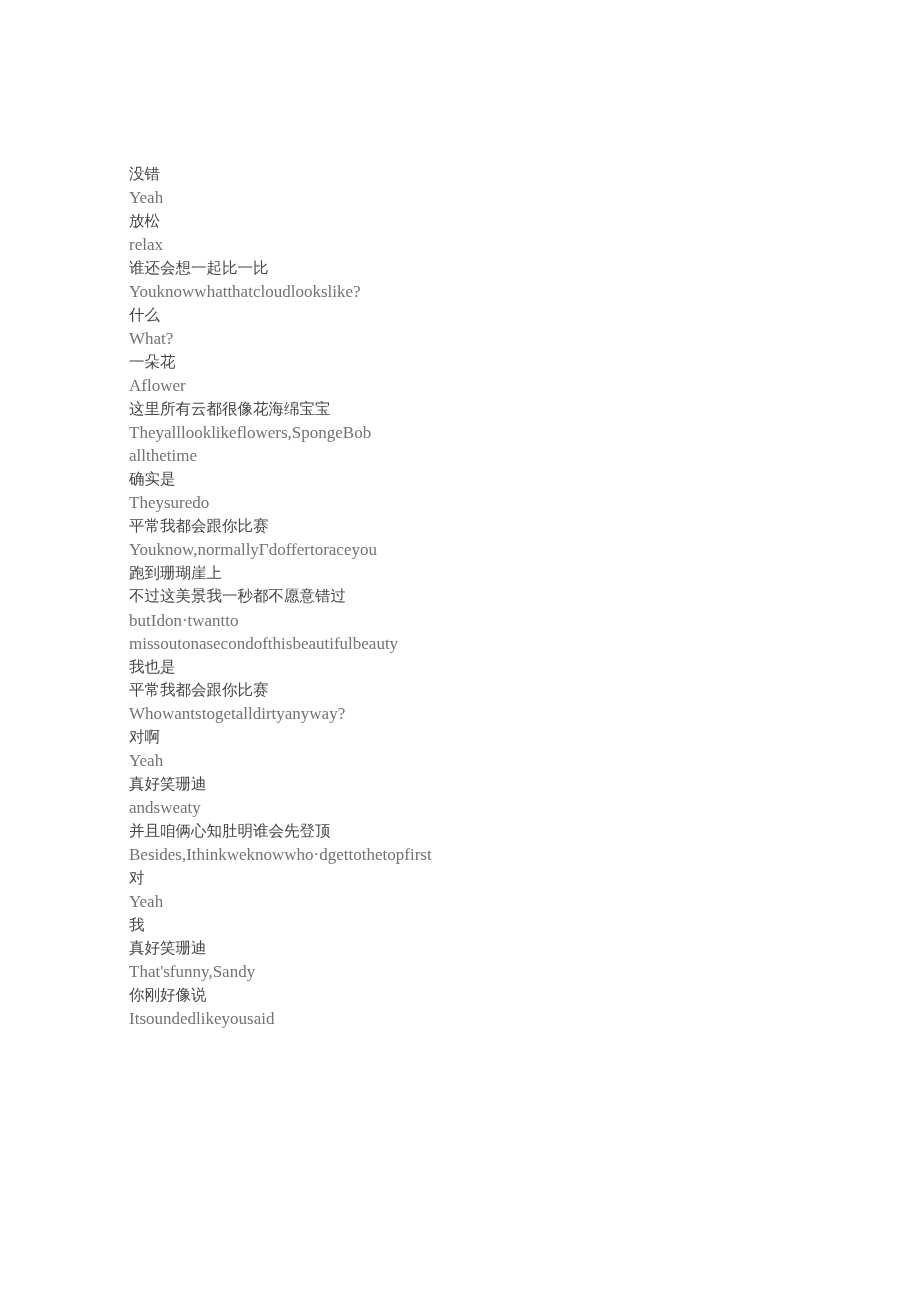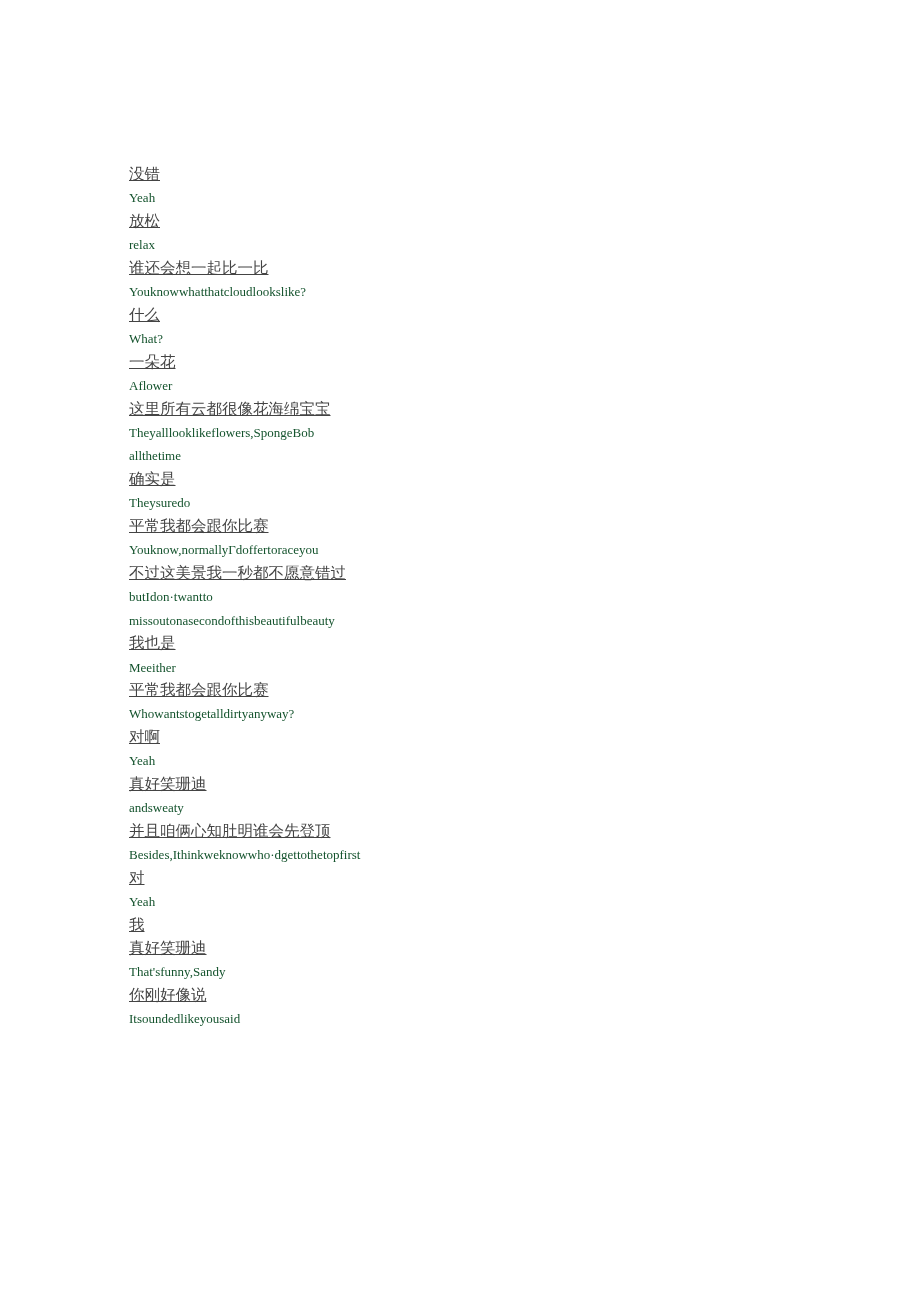--- a/index.html
+++ b/index.html
@@ -41,27 +41,26 @@
     letter-spacing: 0;
   }
 
   
   .line.zh {
     color: #2b2b2b;
     font-size: 15.5px;
     font-family: "DejaVu Sans", "Liberation Sans", sans-serif;
     font-weight: 400;
     opacity: 0.88;
-    text-decoration: underline;
   }
 
   
   .line.en {
-    color: #14532d;
-    font-size: 13px;
+    color: #737373;
+    font-size: 17px;
     font-family: "Liberation Serif", "DejaVu Serif", serif;
     font-weight: 400;
   }
 </style>
 </head>
 <body>
 
 <div class="page">
   <div class="transcript">
       <span class="line zh">没错</span>
@@ -74,25 +73,25 @@
       <span class="line en">What?</span>
       <span class="line zh">一朵花</span>
       <span class="line en">Aflower</span>
       <span class="line zh">这里所有云都很像花海绵宝宝</span>
       <span class="line en">Theyalllooklikeflowers,SpongeBob</span>
       <span class="line en">allthetime</span>
       <span class="line zh">确实是</span>
       <span class="line en">Theysuredo</span>
       <span class="line zh">平常我都会跟你比赛</span>
       <span class="line en">Youknow,normallyΓdoffertoraceyou</span>
+      <span class="line zh">跑到珊瑚崖上</span>
       <span class="line zh">不过这美景我一秒都不愿意错过</span>
       <span class="line en">butIdon·twantto</span>
       <span class="line en">missoutonasecondofthisbeautifulbeauty</span>
       <span class="line zh">我也是</span>
-      <span class="line en">Meeither</span>
       <span class="line zh">平常我都会跟你比赛</span>
       <span class="line en">Whowantstogetalldirtyanyway?</span>
       <span class="line zh">对啊</span>
       <span class="line en">Yeah</span>
       <span class="line zh">真好笑珊迪</span>
       <span class="line en">andsweaty</span>
       <span class="line zh">并且咱俩心知肚明谁会先登顶</span>
       <span class="line en">Besides,Ithinkweknowwho·dgettothetopfirst</span>
       <span class="line zh">对</span>
       <span class="line en">Yeah</span>

